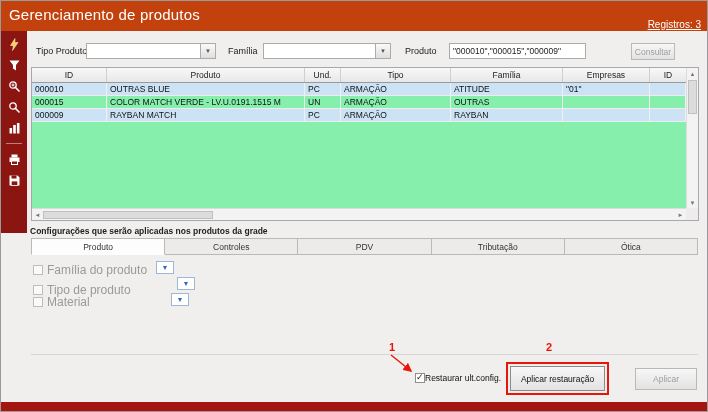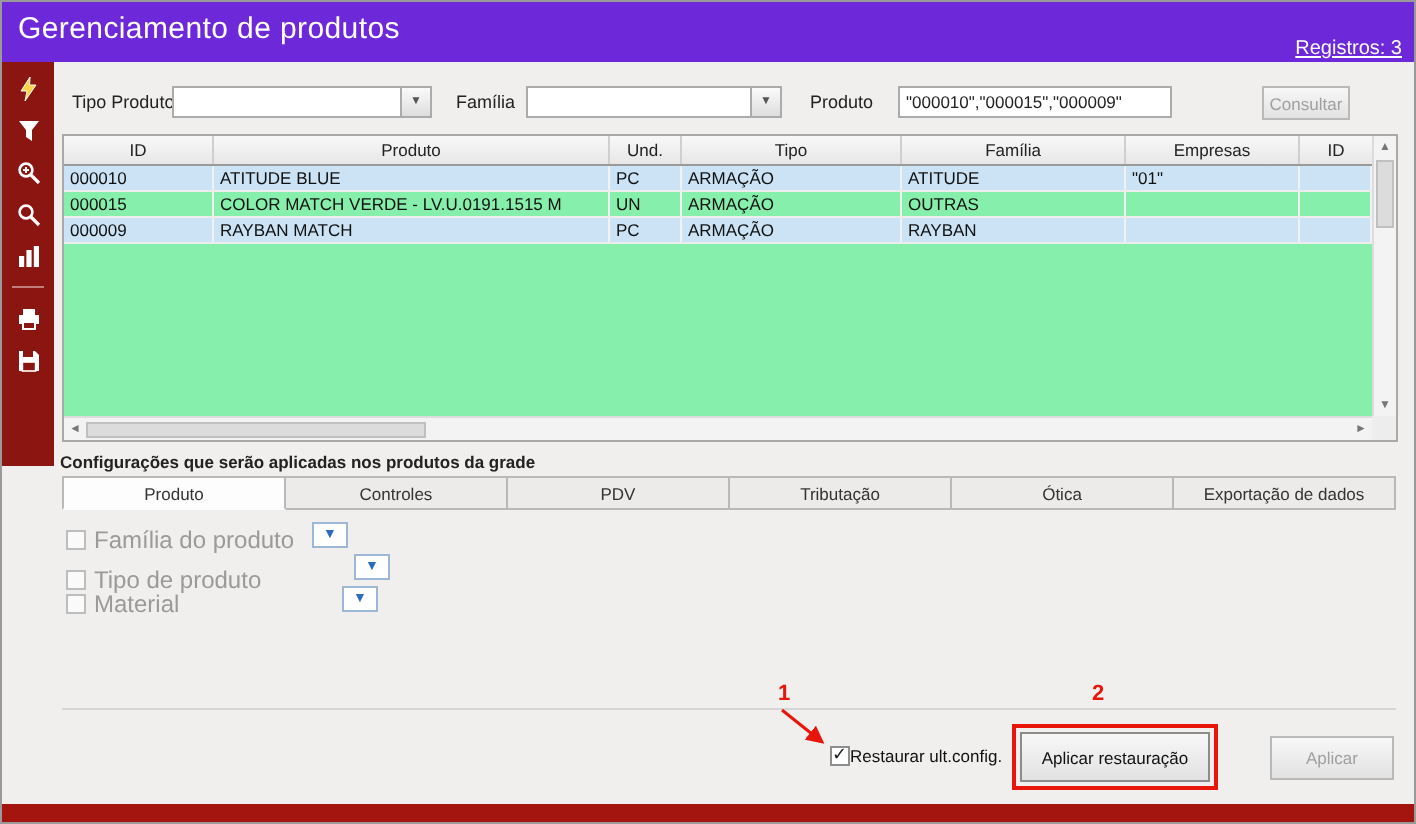--- a/index.html
+++ b/index.html
@@ -1,19 +1,19 @@
 <!DOCTYPE html>
 <html><head>
 <meta charset="utf-8">
 <style>
   *{box-sizing:border-box;margin:0;padding:0}
   html,body{width:708px;height:412px}
   body{position:relative;font-family:"Liberation Sans",sans-serif;background:#f0efed;overflow:hidden;border:1px solid #9a9a9a}
   
-  .titlebar{position:absolute;top:0;left:0;right:0;height:30px;background:#6d28d9;color:#fff}
+  .titlebar{position:absolute;top:0;left:0;right:0;height:30px;background:#c2410c;color:#fff}
   .title{position:absolute;left:8px;top:5px;font-size:15px;font-weight:400;letter-spacing:.2px}
   .records{position:absolute;right:6px;bottom:1px;font-size:10px;color:#fff;text-decoration:underline;cursor:pointer}
   
   .sidebar{position:absolute;left:0;top:30px;width:26px;height:202px;background:#8a1511;display:flex;flex-direction:column;align-items:center;padding-top:5px;gap:5px}
   .sideicon{width:18px;height:16px;display:flex;align-items:center;justify-content:center;cursor:pointer}
   .sidesep{width:16px;height:1px;background:rgba(255,255,255,.45);margin:2px 0}
   
   .main{position:absolute;left:26px;top:30px;width:682px;height:373px}
   .flabel{position:absolute;font-size:9px;color:#222}
   .combo{position:absolute;height:16px;background:#fff;border:1px solid #ababab;display:flex;align-items:center}
@@ -136,21 +136,21 @@
       <div class="gh w0">ID</div>
       <div class="gh w1">Produto</div>
       <div class="gh w2">Und.</div>
       <div class="gh w3">Tipo</div>
       <div class="gh w4">Família</div>
       <div class="gh w5">Empresas</div>
       <div class="gh w6" style="border-right:none">ID</div>
     </div>
     <div class="grow sel">
       <div class="gc w0">000010</div>
-      <div class="gc w1">ATITUDE BLUE</div>
+      <div class="gc w1">OUTRAS BLUE</div>
       <div class="gc w2">PC</div>
       <div class="gc w3">ARMAÇÃO</div>
       <div class="gc w4">ATITUDE</div>
       <div class="gc w5">"01"</div>
       <div class="gc w6"></div>
     </div>
     <div class="grow">
       <div class="gc w0">000015</div>
       <div class="gc w1">COLOR MATCH VERDE - LV.U.0191.1515 M</div>
       <div class="gc w2">UN</div>
@@ -182,21 +182,20 @@
   </div>
 
   <div class="cfgtitle">Configurações que serão aplicadas nos produtos da grade</div>
 
   <div class="tabs">
     <div class="tab active">Produto</div>
     <div class="tab">Controles</div>
     <div class="tab">PDV</div>
     <div class="tab">Tributação</div>
     <div class="tab">Ótica</div>
-    <div class="tab">Exportação de dados</div>
   </div>
 
   <div class="tabpanel"></div>
 
   <div class="fieldrow" style="top:232px">
     <span class="cb dis"></span>
     <span class="fieldlabel">Família do produto</span>
   </div>
   <div class="mini" style="left:129px;top:230px">▼</div>
 

